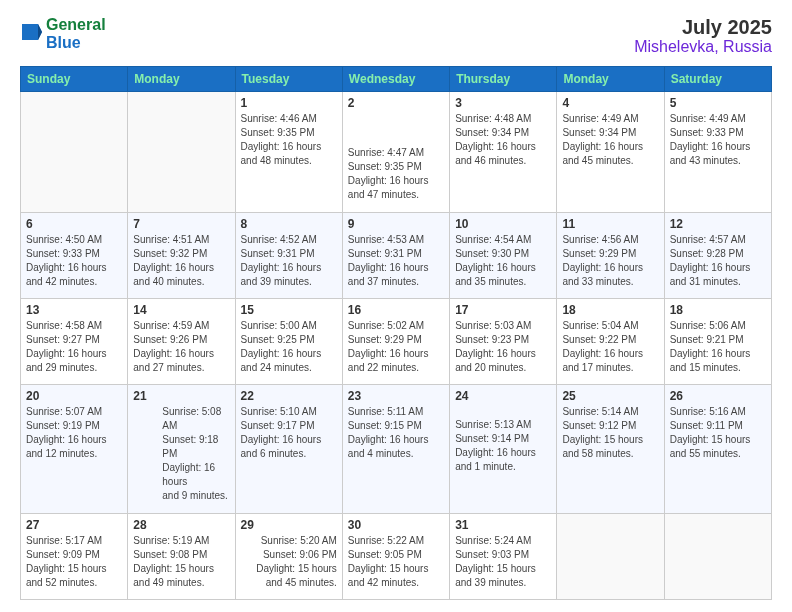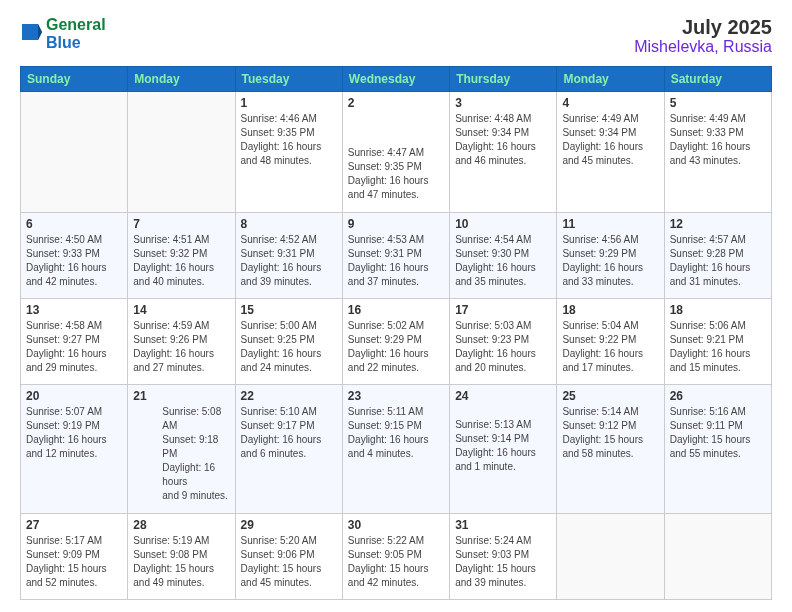--- a/index.html
+++ b/index.html
@@ -337,21 +337,21 @@
           </td>
           <td>
             <span class="day-num">28</span>
             <div class="day-info" style="white-space: pre-line;">Sunrise: 5:19 AM
 Sunset: 9:08 PM
 Daylight: 15 hours
 and 49 minutes.</div>
           </td>
           <td>
             <span class="day-num">29</span>
-            <div class="day-info" style="white-space: pre-line;">Sunrise: 5:20 AM
+            <div class="day-info" style="white-space: pre-line; text-align: right;">Sunrise: 5:20 AM
 Sunset: 9:06 PM
 Daylight: 15 hours
 and 45 minutes.</div>
           </td>
           <td>
             <span class="day-num">30</span>
             <div class="day-info" style="white-space: pre-line;">Sunrise: 5:22 AM
 Sunset: 9:05 PM
 Daylight: 15 hours
 and 42 minutes.</div>

